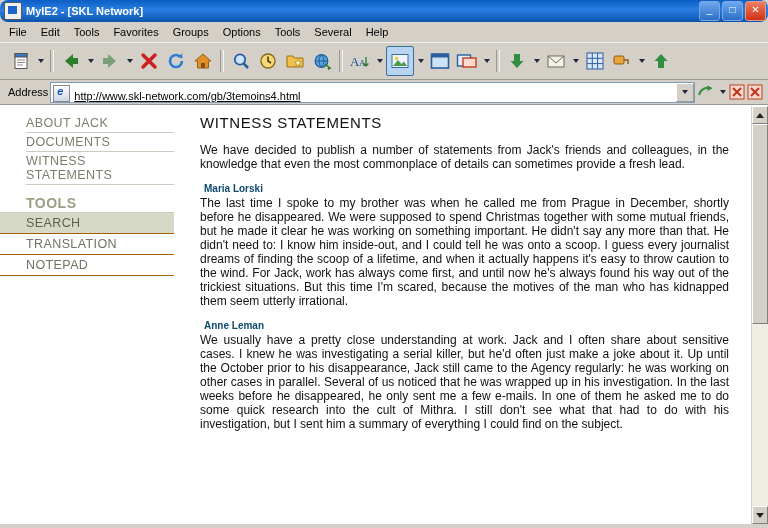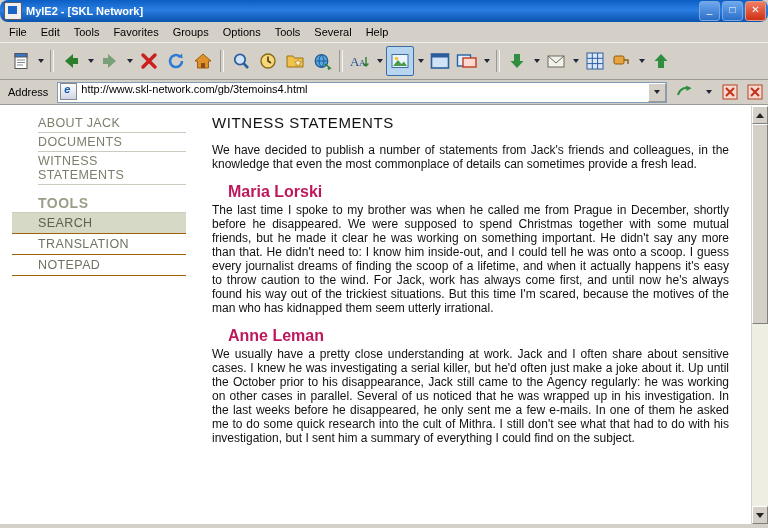--- a/index.html
+++ b/index.html
@@ -129,32 +129,33 @@
     border-radius: 2px;
   }
 
   
   .addressbar {
     height: 24px;
     background: #d4d0c8;
     display: flex;
     align-items: center;
     padding: 0 4px 0 8px;
-    gap: 7px;
+    gap: 0;
     border-bottom: 1px solid #9a9a94;
   }
   .addr-label { font-size: 11px; padding-right: 2px; }
   .addr-field {
     flex: 1 1 auto;
     height: 19px;
     background: #fff;
     border: 1px solid #7f9db9;
     display: flex;
-    align-items: flex-start;
+    align-items: flex-end;
     padding-left: 2px;
+    text-decoration: underline;
   }
   .addr-ico {
     width: 15px; height: 15px;
     margin-right: 4px;
     flex: 0 0 auto;
     border: 1px solid #888;
     background: linear-gradient(to bottom, #fdfdfd, #cfd6e6);
     position: relative;
   }
   .addr-ico:after {
@@ -198,21 +199,20 @@
     background: #fff;
     position: relative;
     overflow: hidden;
     border-top: 1px solid #fff;
   }
   .sidebar {
     width: 190px;
     flex: 0 0 190px;
     background: #ffffff;
     padding: 8px 0 0 0;
-    margin-left: 12px;
   }
   .nav-group { padding: 0 0 0 26px; }
   .nav-item {
     font-size: 12.5px;
     letter-spacing: 0.4px;
     color: #7a7f6b;
     padding: 2px 0 2px 0;
     font-family: "Liberation Sans", sans-serif;
   }
   .nav-item.rule {
@@ -254,24 +254,24 @@
     font-family: "Liberation Sans", sans-serif;
   }
   .art-p {
     font-size: 12px;
     line-height: 14px;
     text-align: justify;
     color: #111;
     margin: 0 0 12px 0;
   }
   .art-h {
-    font-size: 16px;
+    font-size: 10px;
     font-weight: bold;
-    color: #be185d;
-    margin: 0 0 2px 16px;
+    color: #0c4a6e;
+    margin: 0 0 2px 4px;
   }
 
   
   .vscroll {
     width: 16px;
     flex: 0 0 16px;
     background: #f1efe2;
     border-left: 1px solid #d4d0c8;
     display: flex;
     flex-direction: column;

